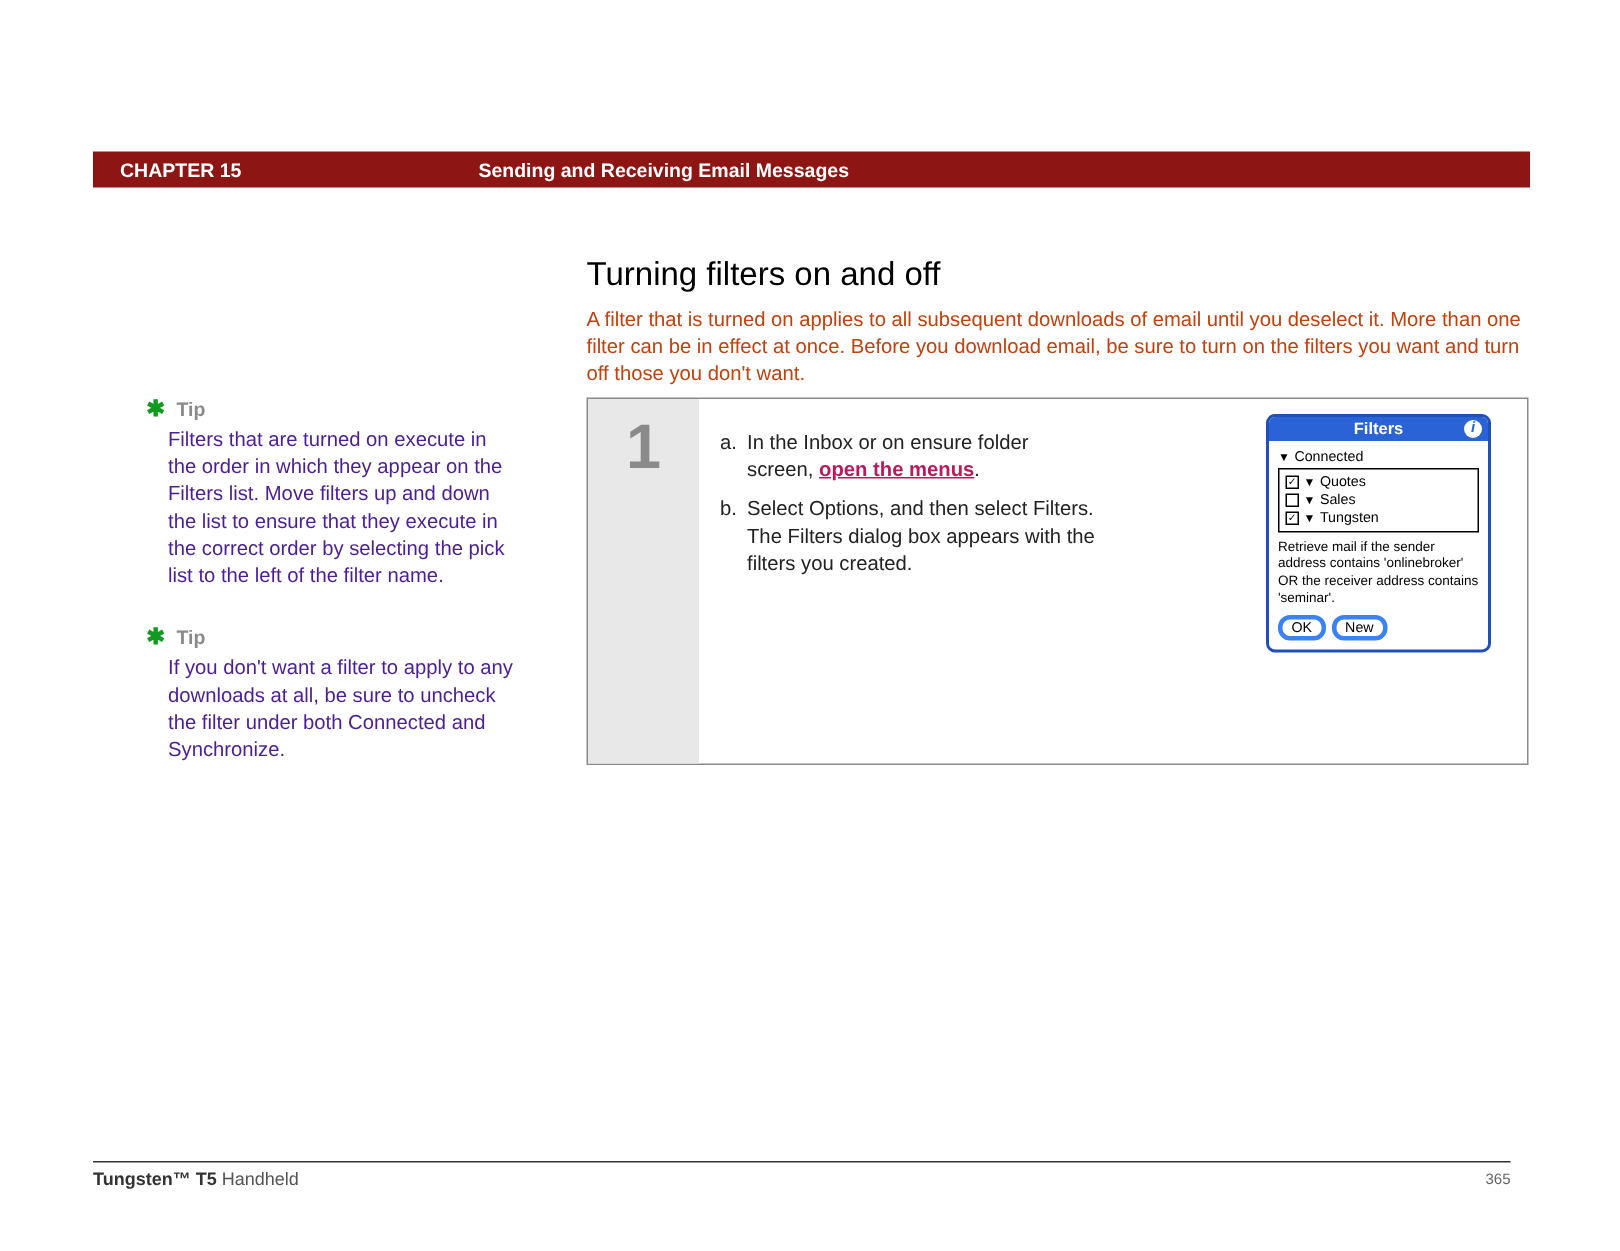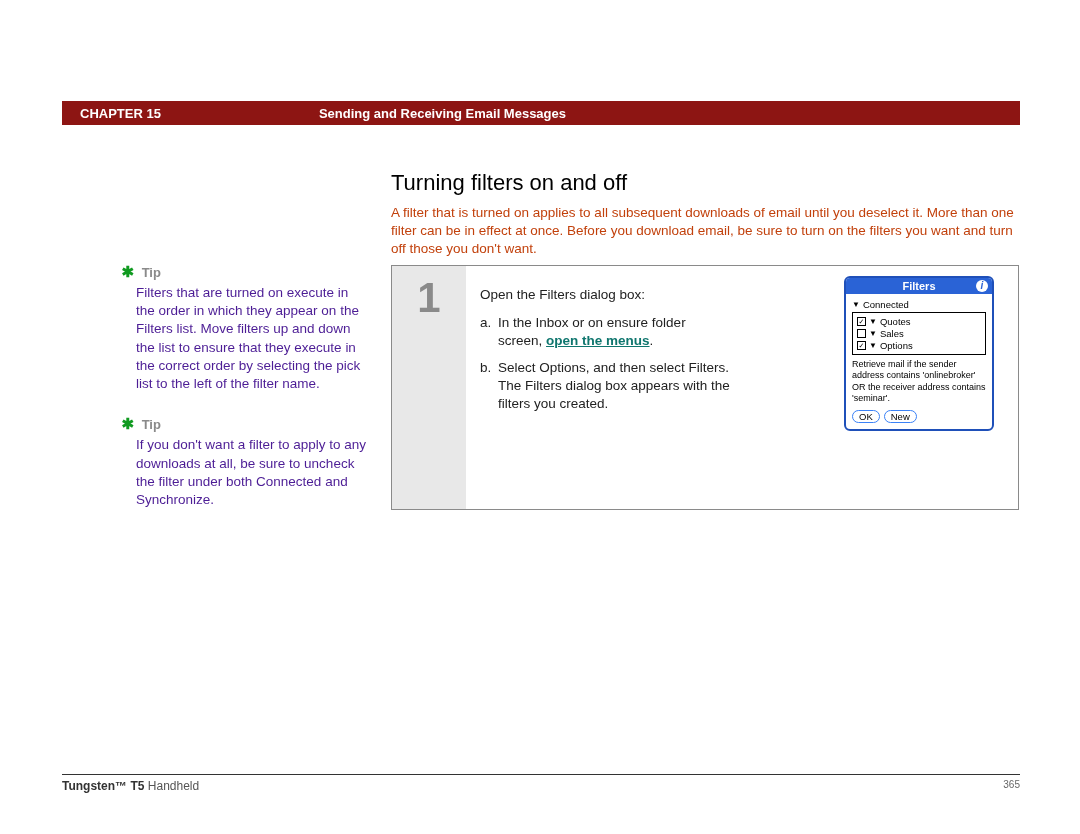--- a/index.html
+++ b/index.html
@@ -9,21 +9,21 @@
   
   .headerbar {
     position: absolute; left: 62px; right: 60px; top: 101px; height: 24px;
     background: #8d1513; color: #fff; display: flex; align-items: center;
     font-size: 13px; font-weight: bold;
   }
   .headerbar .chapter { margin-left: 18px; }
   .headerbar .title { margin-left: 158px; }
 
   
-  .leftcol { position: absolute; left: 136px; top: 263px; width: 232px; }
+  .leftcol { position: absolute; left: 112px; top: 263px; width: 232px; }
   .tip { margin-bottom: 22px; }
   .tip-head { color: #8a8a8a; font-weight: bold; font-size: 13px; margin-bottom: 3px; }
   .tip-head .ast { color: #109a20; font-size: 15px; display: inline-block; width: 18px; margin-left: -20px; text-align: right; margin-right: 4px; }
   .tip-body { color: #4c1d95; font-size: 13.5px; line-height: 1.35; }
 
   
   .main { position: absolute; left: 391px; top: 170px; width: 628px; }
   .main h2 { font-size: 22px; font-weight: normal; color: #000000; margin-bottom: 8px; }
   .intro { font-size: 13.5px; color: #c2410c; line-height: 1.32; }
 
@@ -36,21 +36,21 @@
     position: absolute; left: 0; top: 0; bottom: 0; width: 74px; background: #e8e8e8;
     display: flex; align-items: flex-start; justify-content: center;
   }
   .stepnum { color: #8a8a8a; font-size: 42px; font-weight: 900; margin-top: 8px; font-family: Arial, sans-serif; }
   .step-content { position: absolute; left: 88px; top: 20px; width: 250px; font-size: 13.5px; color: #222; line-height: 1.35; }
   .step-content .lead { margin-bottom: 10px; }
   .step-list { list-style: none; margin: 0; padding: 0; }
   .step-list li { display: flex; margin-bottom: 8px; }
   .step-list .lbl { width: 18px; flex: 0 0 18px; }
   .step-list .txt { flex: 1; }
-  .openlink { font-weight: bold; text-decoration: underline; color: #0f766e; }
+  .openlink { font-weight: bold; text-decoration: underline; color: #be185d; }
   .continued { margin-top: 22px; color: #7a7a7a; font-weight: bold; font-size: 13px; }
   .continued .arrow { font-size: 14px; color: #7a7a7a; margin-right: 4px; display: inline-block; transform: translateY(1px); }
 
   
   .dialog {
     position: absolute; right: 24px; top: 10px; width: 150px;
     border: 2px solid #1f50b9; border-radius: 6px; background: #fff; overflow: hidden;
     font-family: Tahoma, Arial, sans-serif;
   }
   .dialog-title {
@@ -62,26 +62,26 @@
     width: 12px; height: 12px; border-radius: 50%; background: #fff; color: #2a63d6;
     font-size: 10px; font-weight: bold; line-height: 12px; text-align: center; font-style: italic;
   }
   .dialog-body { padding: 4px 6px 6px 6px; font-size: 9.5px; color: #000; }
   .dlg-row { display: flex; align-items: center; gap: 3px; margin: 1px 0; }
   .tri { font-size: 8px; line-height: 1; }
   .filterbox { border: 1px solid #000; padding: 2px 4px; margin: 2px 0 4px 0; }
   .chk { width: 9px; height: 9px; border: 1px solid #000; display: inline-flex; align-items: center; justify-content: center; font-size: 7px; line-height: 1; }
   .desc { font-size: 9px; line-height: 1.25; margin-top: 2px; }
   .dlg-btns { display: flex; gap: 4px; margin-top: 6px; }
-  .dlg-btn { border: 1px solid #3b82f6; border-radius: 8px; padding: 0 6px; font-size: 9.5px; background: #fff; }
+  .dlg-btn { border: 3px solid #3b82f6; border-radius: 8px; padding: 0 6px; font-size: 9.5px; background: #fff; }
 
   
   .footer {
-    position: absolute; left: 62px; right: 60px; top: 774px; border-top: 1px solid #333;
-    padding-top: 4px; display: flex; justify-content: space-between; font-size: 12px; color: #555;
+    position: absolute; left: 62px; right: 73px; top: 774px; border-top: 1px solid #333;
+    padding-top: 4px; display: flex; justify-content: space-between; font-size: 12px; color: #555; align-items: center;
   }
   .footer .prod { }
   .footer .prod b { font-weight: bold; color: #333; }
   .footer .pg { font-size: 10px; color: #666; }
 </style>
 </head>
 <body>
 
 <div class="page">
 
@@ -110,21 +110,20 @@
   <div class="main">
     <h2>Turning filters on and off</h2>
     <div class="intro">A filter that is turned on applies to all subsequent downloads of email until you deselect it. More than one filter can be in effect at once. Before you download email, be sure to turn on the filters you want and turn off those you don't want.</div>
   </div>
 
   <div class="stepbox">
     <div class="stepnum-col">
       <div class="stepnum">1</div>
     </div>
     <div class="step-content">
-      <div class="lead">Open the Filters dialog box:</div>
       <ul class="step-list">
         <li>
           <span class="lbl">a.</span>
           <span class="txt">
             <span>In the Inbox or on ensure folder screen, </span><a href="#" class="openlink">open the menus</a><span>.</span>
           </span>
         </li>
         <li>
           <span class="lbl">b.</span>
           <span class="txt">Select Options, and then select Filters. The Filters dialog box appears with the filters you created.</span>
@@ -149,21 +148,21 @@
             <span>Quotes</span>
           </div>
           <div class="dlg-row">
             <span class="chk"></span>
             <span class="tri">▼</span>
             <span>Sales</span>
           </div>
           <div class="dlg-row">
             <span class="chk">✓</span>
             <span class="tri">▼</span>
-            <span>Options</span>
+            <span>Tungsten</span>
           </div>
         </div>
         <div class="desc">Retrieve mail if the sender address contains 'onlinebroker' OR the receiver address contains 'seminar'.</div>
         <div class="dlg-btns">
           <span class="dlg-btn">OK</span>
           <span class="dlg-btn">New</span>
         </div>
       </div>
     </div>
   </div>

